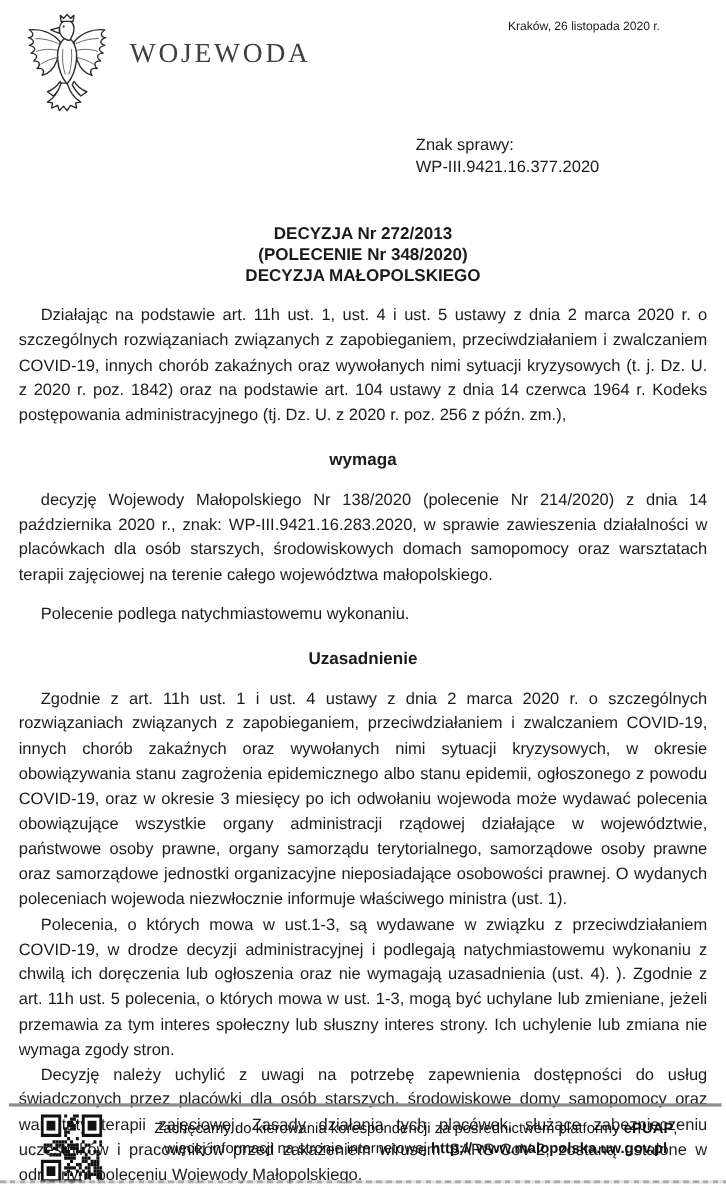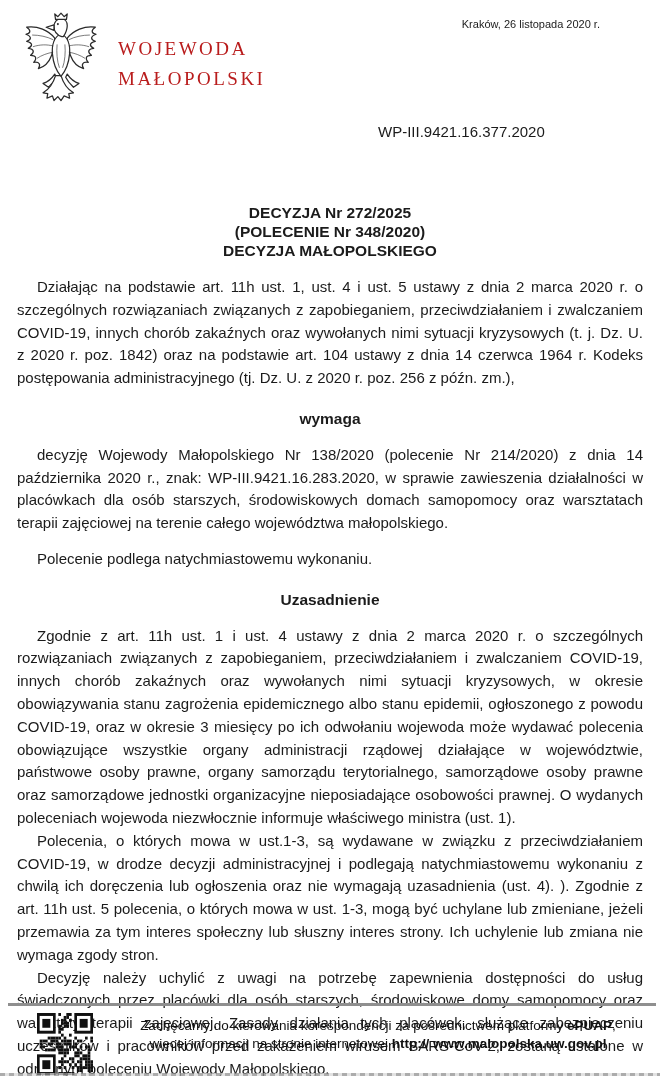--- a/index.html
+++ b/index.html
@@ -23,24 +23,24 @@
     left: 22px;
     top: 10px;
     width: 78px;
     height: 100px;
   }
   .org-name {
     position: absolute;
     left: 118px;
     top: 34px;
     font-family: "Liberation Serif", serif;
-    font-size: 19px;
+    font-size: 25px;
     letter-spacing: 2.5px;
     line-height: 30px;
-    color: #b91c1c;
+    color: #404040;
     white-space: nowrap;
   }
   .place-date {
     position: absolute;
     top: 18px;
     right: 60px;
     font-size: 11px;
   }
   .case-ref {
     position: absolute;
@@ -155,33 +155,33 @@
         <path d="M60 50 C67 51, 75 54, 81 58"></path>
         <path d="M45 40 C44 50, 45 62, 48 70"></path>
         <path d="M55 40 C56 50, 55 62, 52 70"></path>
       </g>
       <circle cx="46" cy="14" r="1.3" fill="#2b2b2b"></circle>
     </svg>
   </div>
 
   <div class="org-name">
     <div>WOJEWODA</div>
-    <div>MAŁOPOLSKI</div>
   </div>
 
   <div class="place-date">Kraków, 26 listopada 2020 r.</div>
 
   <div class="case-ref">
+    <div>Znak sprawy:</div>
     <div>WP-III.9421.16.377.2020</div>
   </div>
 
   <div class="content">
 
     <div class="doc-title">
-      <div>DECYZJA Nr 272/2025</div>
+      <div>DECYZJA Nr 272/2013</div>
       <div>(POLECENIE Nr 348/2020)</div>
       <div>DECYZJA MAŁOPOLSKIEGO</div>
     </div>
 
     <p class="body-par">Działając na podstawie art. 11h ust. 1, ust. 4 i ust. 5 ustawy z dnia 2 marca 2020 r. o szczególnych rozwiązaniach związanych z zapobieganiem, przeciwdziałaniem i zwalczaniem COVID-19, innych chorób zakaźnych oraz wywołanych nimi sytuacji kryzysowych (t. j. Dz. U. z 2020 r. poz. 1842) oraz na podstawie art. 104 ustawy z dnia 14 czerwca 1964 r. Kodeks postępowania administracyjnego (tj. Dz. U. z 2020 r. poz. 256 z późn. zm.),</p>
 
     <div class="section-heading">wymaga</div>
 
     <p class="body-par">decyzję Wojewody Małopolskiego Nr 138/2020 (polecenie Nr 214/2020) z dnia 14 października 2020 r., znak: WP-III.9421.16.283.2020, w sprawie zawieszenia działalności w placówkach dla osób starszych, środowiskowych domach samopomocy oraz warsztatach terapii zajęciowej na terenie całego województwa małopolskiego.</p>
 

